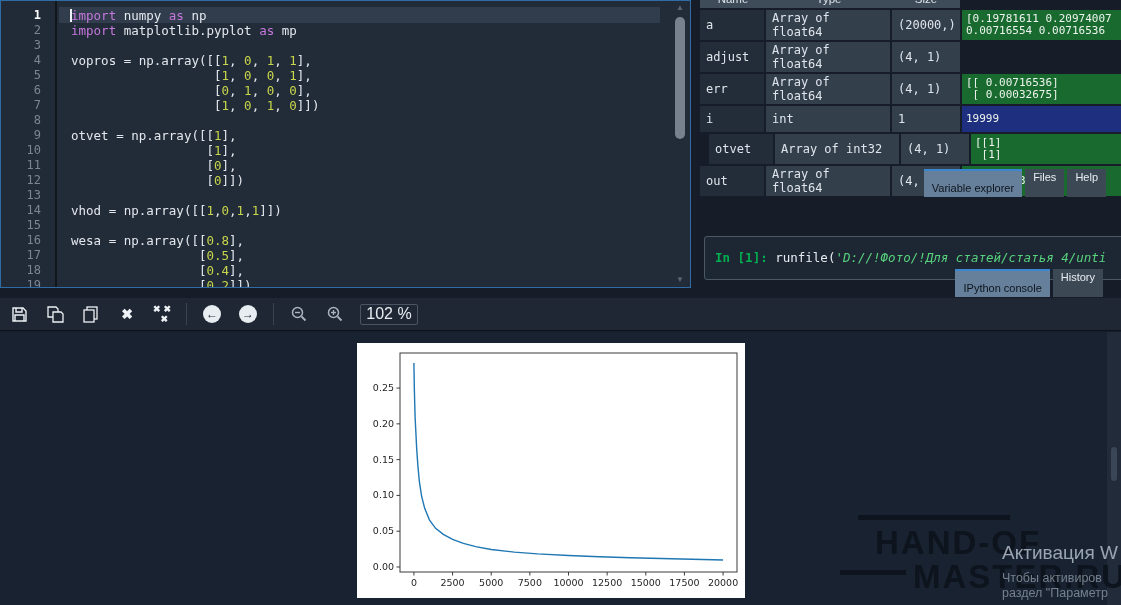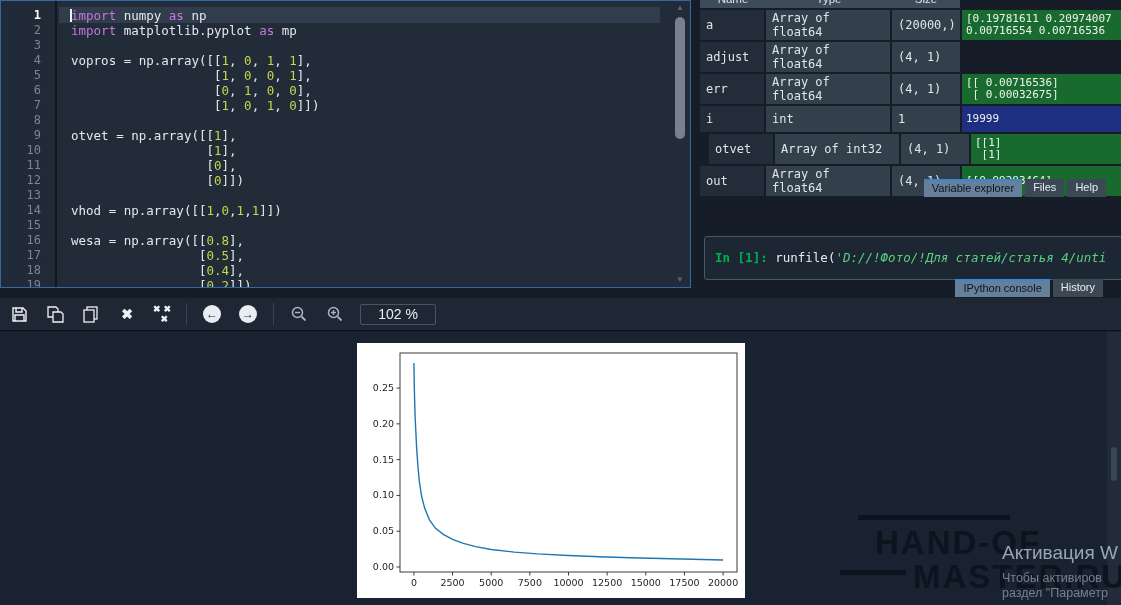--- a/index.html
+++ b/index.html
@@ -41,21 +41,21 @@
   .vc-type { width:124px; background:#343f4c; margin-right:2px; }
   .vc-size { width:68px; background:#343f4c; margin-right:2px; }
   .vc-val  { flex:1; font-size:11px; line-height:12.5px; padding:1px 4px;
              color:#eef4ee; white-space:pre; align-items:flex-start; flex-direction:column; justify-content:center; }
   .vbg-green { background:#186a2f; }
   .vbg-blue  { background:#1d2f7e; }
 
   .pane-tabs { position:absolute; display:flex; gap:3px; font-size:11px; }
   .ve-tabs { right:15px; bottom:1px; }
   .ptab { padding:2px 8px 3px 8px; background:#3c4854; color:#e8edf2; white-space:nowrap; }
-  .ptab.active { background:#66809b; color:#0e141c; border-top:2px solid #3a86d0; padding-top:1px; }
+  .ptab.active { background:#66809b; color:#0e141c; border-top:2px solid #3a86d0; padding-top:11px; }
 
   
   .consolep { position:absolute; left:700px; top:200px; width:421px; height:98px; overflow:hidden; }
   .ctabrow { position:absolute; left:5px; top:8px; display:flex; align-items:center; }
   .winicon { width:15px; height:12px; border:2px solid #e8edf2; border-radius:2px; margin-right:8px; }
   .ctab { background:#3f5d7e; color:#eef2f6; font-size:11.5px; padding:8px 8px; display:flex; gap:16px; align-items:center;margin-top:42px;}
   .ctab .x { color:#9fb0c0; font-size:11px; }
   .cbody { position:absolute; left:4px; top:36px; width:440px; height:44px;
            border:1px solid #4a5866; border-radius:3px; background:#1d2633; overflow:hidden; }
   .cline { position:absolute; left:10px; top:13px; white-space:nowrap;
@@ -69,22 +69,22 @@
   .toolbar { position:absolute; left:0; top:298px; width:1121px; height:33px;
              background:#1e2733; border-bottom:1px solid #0d131c;
              display:flex; align-items:center; gap:14px; padding-left:8px; }
   .tbtn { width:22px; height:22px; display:flex; align-items:center; justify-content:center; }
   .tsep { width:1px; height:22px; background:#3a4450; }
   .circbtn { width:18px; height:18px; border-radius:50%; background:#e8edf2;
              color:#1e2733; font-weight:bold; font-size:12px; line-height:18px; text-align:center; }
   .xglyph { color:#eef2f6; font-size:14px; font-weight:bold; }
   .xmulti { position:relative; width:20px; height:20px; color:#eef2f6; font-weight:bold; }
   .xmulti span { position:absolute; font-size:9px; }
-  .zoombox { width:76px; height:21px; border:1px solid #4a5563; border-radius:2px;
-             color:#e8edf2; font-size:14px; display:flex; align-items:center; justify-content:center;text-align:right; }
+  .zoombox { width:58px; height:21px; border:1px solid #4a5563; border-radius:2px;
+             color:#e8edf2; font-size:16px; display:flex; align-items:center; justify-content:center;text-align:right; }
 
   
   .plots { position:absolute; left:0; top:332px; width:1121px; height:273px;
            background:#192230; overflow:hidden; }
   .figure { position:absolute; left:357px; top:11px; width:388px; height:255px; background:#ffffff; }
   .pscroll { position:absolute; right:0; top:0; bottom:0; width:14px; background:#212b39; }
   .pscroll .thumb { position:absolute; left:4px; top:115px; width:6px; height:34px; background:#3a4656; border-radius:3px;}
 
   .wm { position:absolute; color:#0d141d; font-weight:bold; z-index:1;
         font-family:"Liberation Sans", sans-serif; letter-spacing:2px; }

